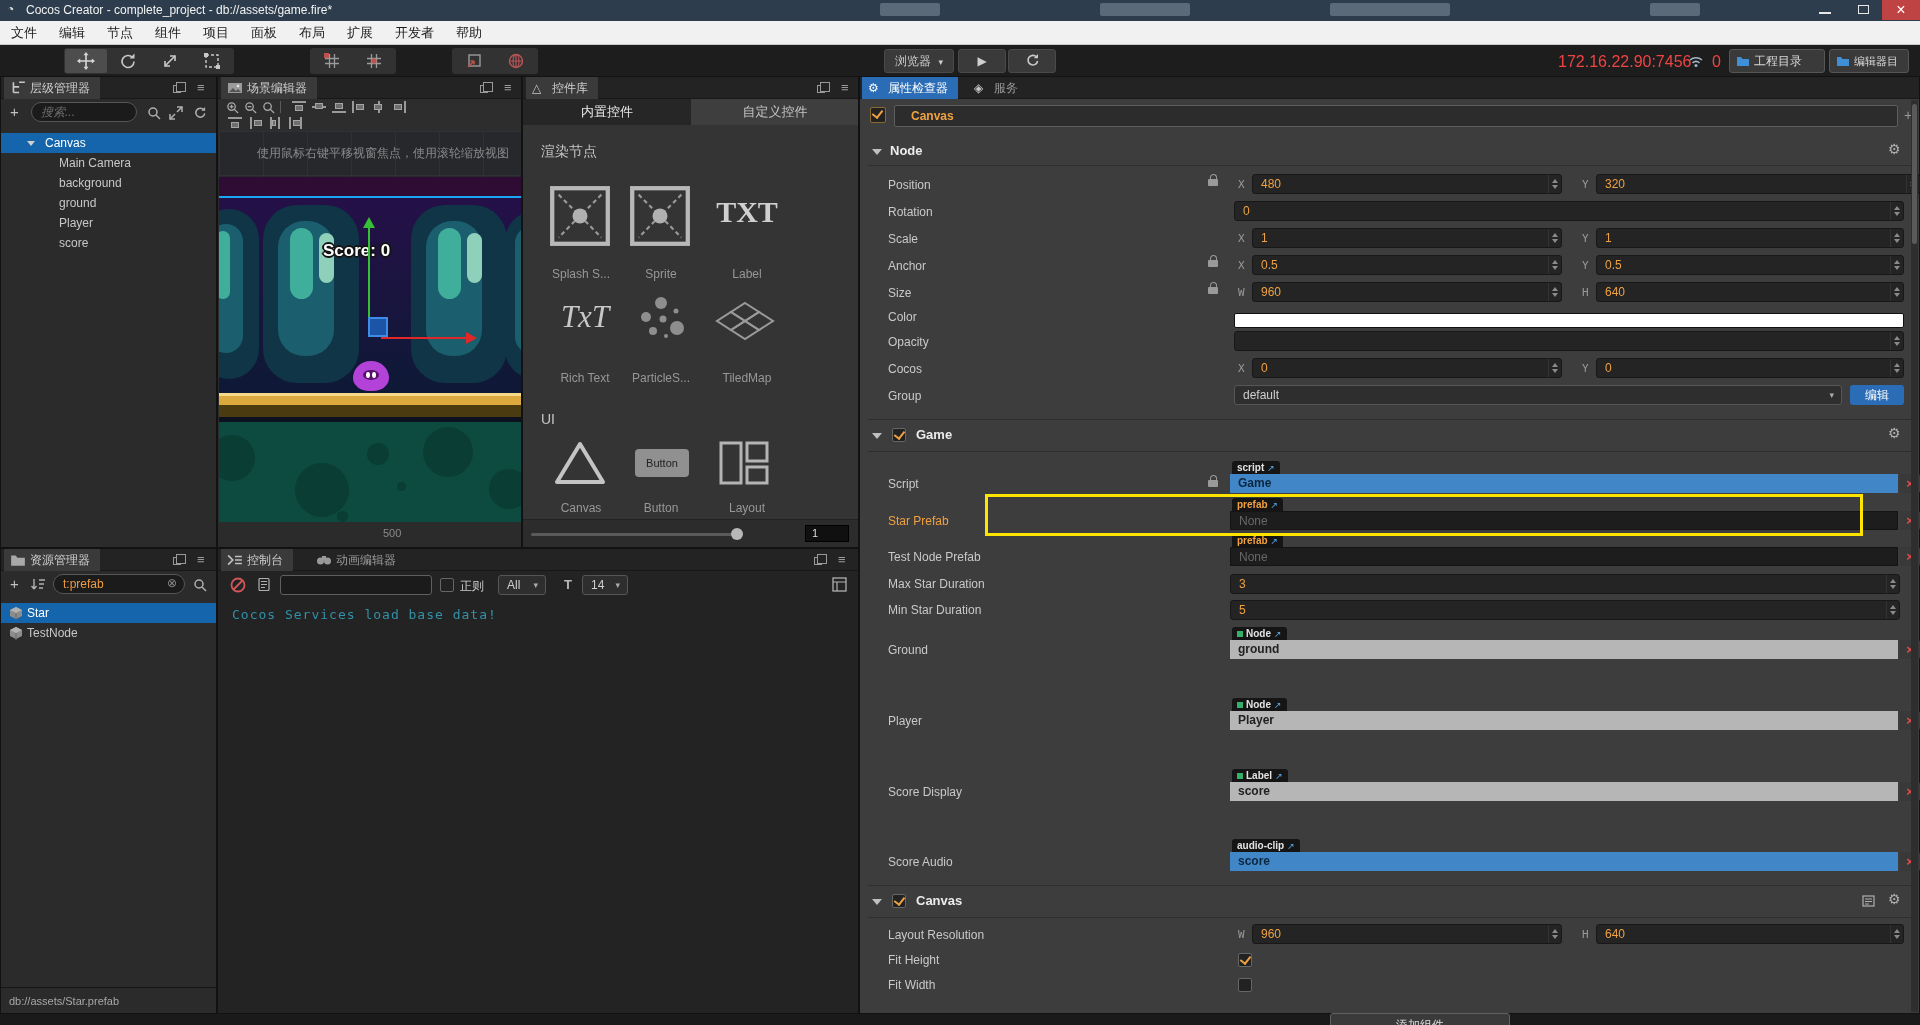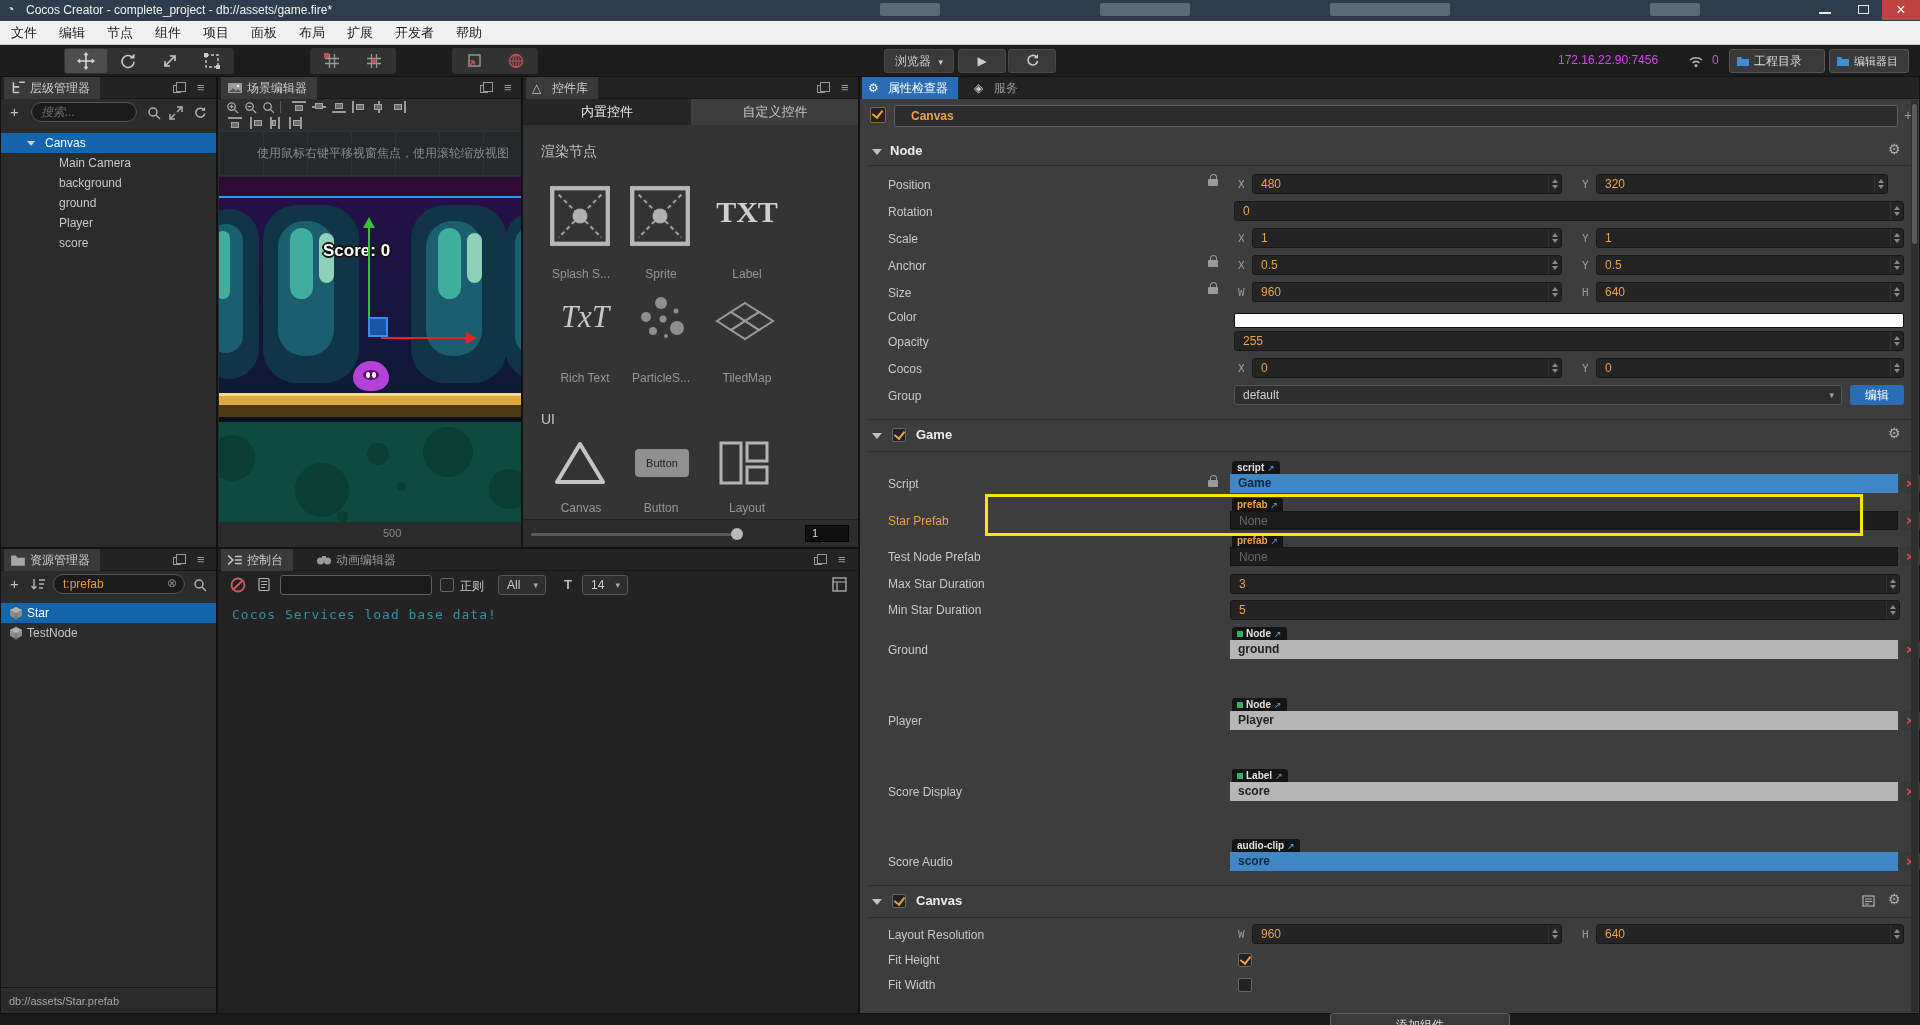--- a/index.html
+++ b/index.html
@@ -20,21 +20,21 @@
 
   #menubar { position:absolute; left:0; top:21px; width:1920px; height:24px; background:#f1f1f1; border-bottom:1px solid #c9c9c9; }
   .menu-item { float:left; height:24px; line-height:24px; padding:0 11px; color:#1c1c1c; font-size:13px; }
 
   #maintoolbar { position:absolute; left:0; top:45px; width:1920px; height:31px; background:#1d1d1d; }
   .tgroup { position:absolute; top:3px; height:26px; background:#323232; border-radius:3px; padding:1px; }
   .tbtn { float:left; width:42px; height:24px; border-radius:2px; text-align:center; padding-top:3px; }
   .tbtn.active { background:#4d4d4d; }
   .pvbtn { position:absolute; top:4px; height:24px; background:#3a3a3a; border:1px solid #4a4a4a; border-radius:3px;
            color:#cfcfcf; font-size:12px; text-align:center; line-height:22px; }
-  .ip-text { position:absolute; top:8px; color:#d946ef; font-size:12px; }
+  .ip-text { position:absolute; top:8px; color:#ef4444; font-size:16px; }
   .dirbtn { position:absolute; top:4px; height:24px; background:#3a3a3a; border:1px solid #565656; border-radius:3px;
             color:#d8d8d8; font-size:12px; line-height:22px; padding-left:24px; }
   .dirbtn svg { position:absolute; left:6px; top:5px; }
 
   
   .panel { position:absolute; background:#2b2b2b; border:1px solid #121212; }
   .tabbar { position:absolute; left:0; top:0; right:0; height:22px; background:#232323; border-bottom:1px solid #181818; }
   .tab { position:absolute; top:0; height:22px; background:#3a3a3a; color:#cfcfcf; font-size:12px; line-height:22px;
          padding:0 10px 0 26px; white-space:nowrap; }
   .tab.inactive { background:transparent; color:#9a9a9a; }
@@ -649,21 +649,21 @@
     <span class="lock" style="left:348px;top:102px"></span>
     <span class="axis" style="left:378px;top:101px">X</span>
     <div class="ninput" style="left:392px;top:97px;width:310px">
         <span class="nval">480</span>
         <span class="stepper">
           <i class="up"></i>
           <i class="dn"></i>
         </span>
       </div>
     <span class="axis" style="left:722px;top:101px">Y</span>
-    <div class="ninput" style="left:736px;top:97px;width:292px">
+    <div class="ninput" style="left:736px;top:97px;width:324px">
         <span class="nval">320</span>
         <span class="stepper">
           <i class="up"></i>
           <i class="dn"></i>
         </span>
       </div>
 
     <span class="ins-label" style="top:128px">Rotation</span>
     <div class="ninput" style="left:374px;top:124px;width:670px">
         <span class="nval">0</span>
@@ -727,21 +727,20 @@
           <i class="up"></i>
           <i class="dn"></i>
         </span>
       </div>
 
     <span class="ins-label" style="top:233px">Color</span>
     <div class="abs" style="left:374px;top:236px;width:670px;height:15px;background:#ffffff;border:1px solid #101010;border-radius:2px"></div>
 
     <span class="ins-label" style="top:258px">Opacity</span>
     <div class="ninput" style="left:374px;top:254px;width:670px">
-        <span class="nval">255</span>
         <span class="stepper">
           <i class="up"></i>
           <i class="dn"></i>
         </span>
       </div>
 
     <span class="ins-label" style="top:285px">Cocos</span>
     <span class="axis" style="left:378px;top:285px">X</span>
     <div class="ninput" style="left:392px;top:281px;width:310px">
         <span class="nval">0</span>

